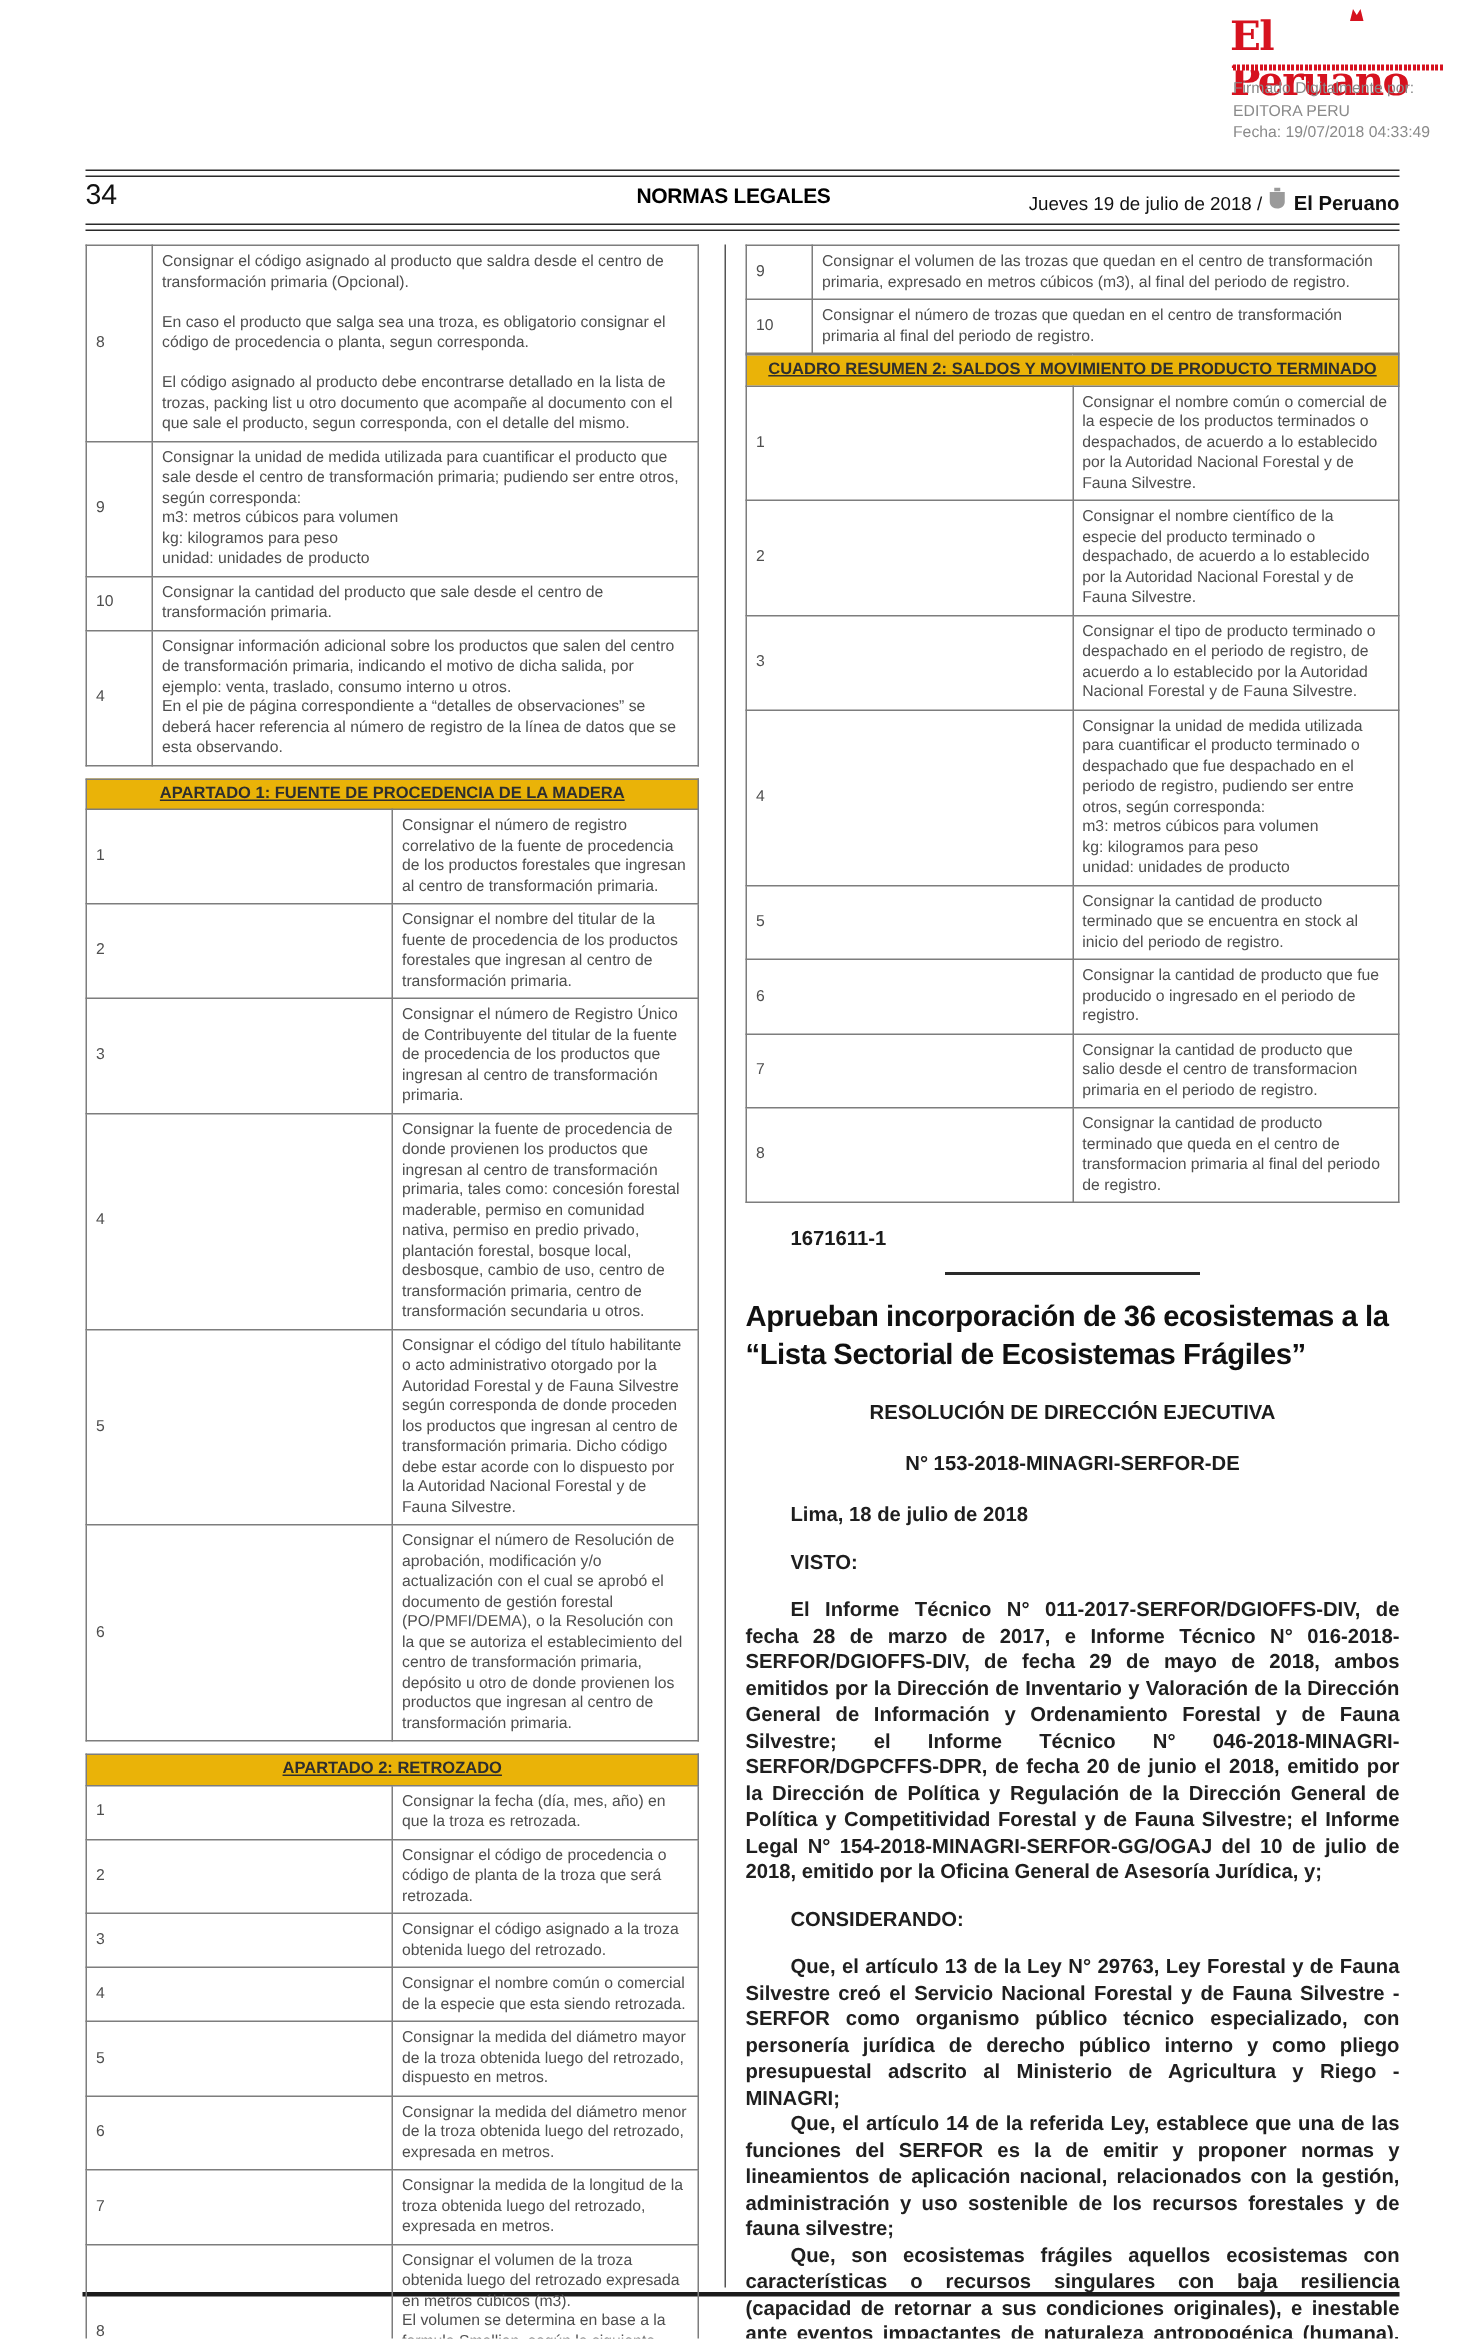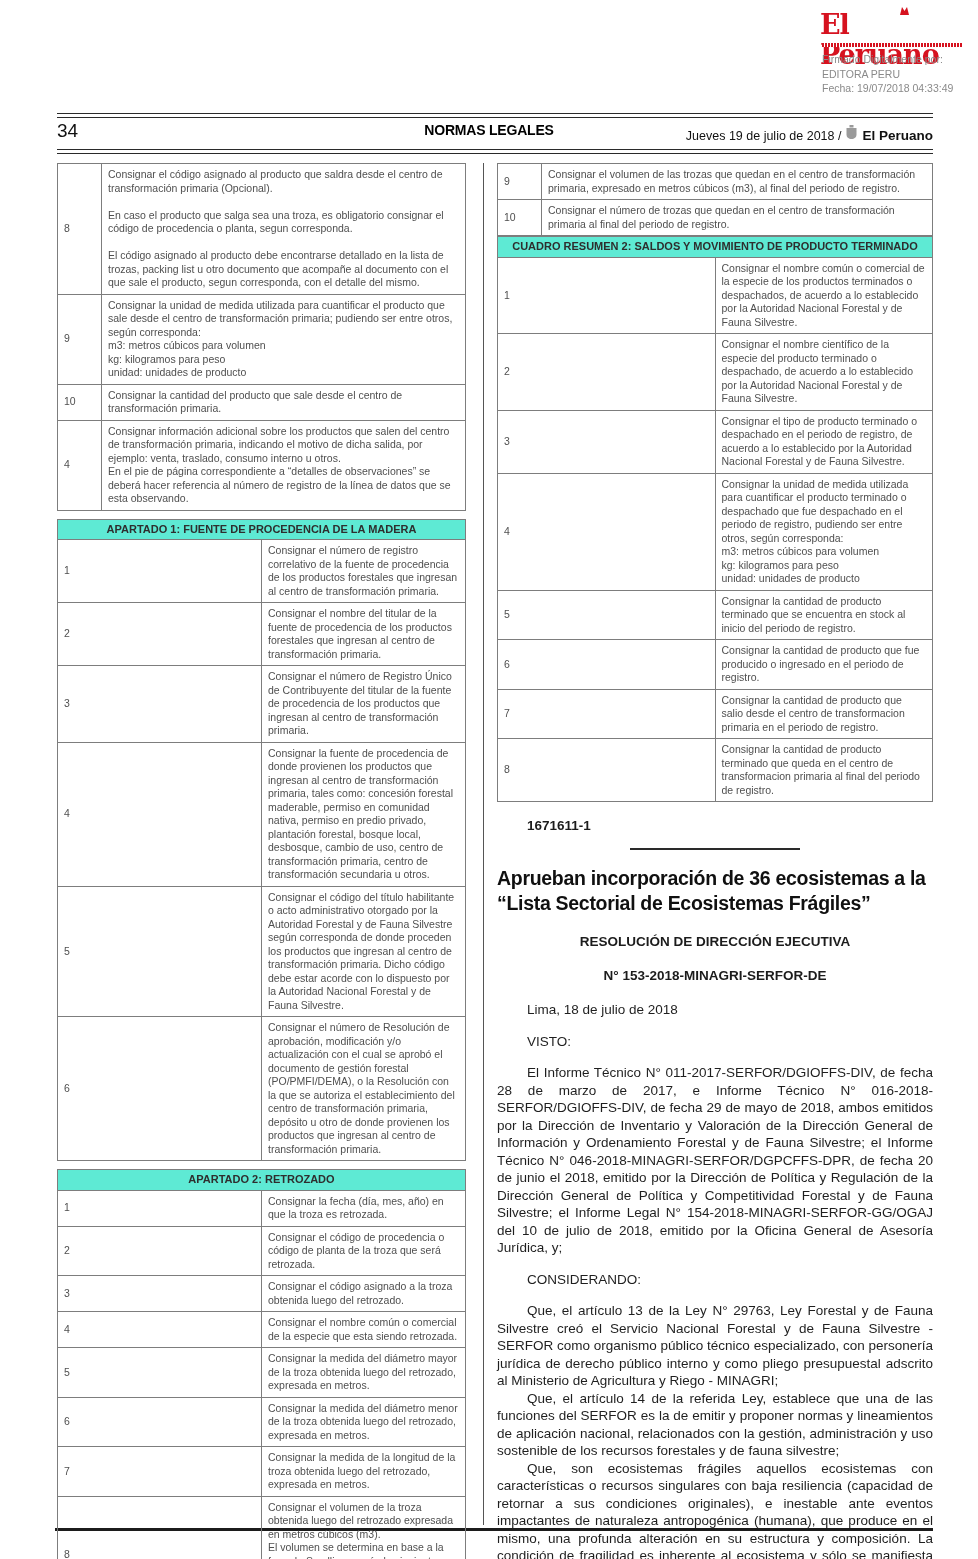--- a/index.html
+++ b/index.html
@@ -37,32 +37,32 @@
   .col-left{position:absolute;left:57px;top:163px;width:409px;}
   .col-right{position:absolute;left:497px;top:163px;width:436px;}
   .vdiv{position:absolute;left:483px;top:163px;width:1px;height:1362px;background:#555;}
   .hr-bottom{position:absolute;left:55px;top:1528px;width:878px;height:3px;background:#1c1c1c;}
   
   table.rt{width:100%;border-collapse:collapse;table-layout:fixed;
     font-size:10.5px;line-height:13.5px;color:#4f4f4f;margin:0 0 8px 0;}
   .rt td,.rt th{border:1px solid #7d7d7d;}
   .rt td.num{width:34px;text-align:left;vertical-align:middle;padding:2px 3px 2px 6px;}
   .rt td.desc{padding:4px 6px;vertical-align:middle;white-space:pre-line;}
-  .rt th.band{background:#5eead4;color:#2e2e2e;font-size:11px;font-weight:bold;
-    text-align:center;padding:3px 4px;}
+  .rt th.band{background:#eab308;color:#2e2e2e;font-size:11px;font-weight:bold;
+    text-align:center;padding:3px 4px;text-decoration:underline;}
   .note{font-weight:bold;color:#2e2e2e;font-size:11px;line-height:14.5px;margin:2px 0 8px 0;}
   
   .article{margin-top:16px;color:#1f1f1f;}
   .article-id{font-weight:bold;font-size:13.5px;color:#1c1c1c;margin-left:30px;}
   .divider{width:170px;border-top:2px solid #2a2a2a;margin:15px auto 16px auto;}
   .headline{font-size:19.5px;line-height:25px;font-weight:bold;color:#101010;
     letter-spacing:-0.3px;margin:0 0 10px 0;}
   .res-line{text-align:center;font-weight:bold;font-size:13.5px;line-height:17px;color:#1c1c1c;margin:17px;}
   .body-par{font-size:13.5px;line-height:17.5px;text-align:justify;
-    text-indent:30px;margin:0;color:#1f1f1f;}
+    text-indent:30px;margin:0;color:#1f1f1f;font-weight:bold;}
   .sp14{margin-top:14px;}
 </style>
 </head>
 <body>
 
 <div class="logo-crest">
   <svg width="13" height="11" viewBox="0 0 13 11">
       <path d="M2 10 L4 2 L6.5 6 L9 2 L11 10 Z" fill="#d6121f"></path>
     </svg>
 </div>
@@ -191,21 +191,21 @@
           <td class="desc">Consignar el código asignado a la troza obtenida luego del retrozado.</td>
         </tr>
 
         <tr>
           <td class="num">4</td>
           <td class="desc">Consignar el nombre común o comercial de la especie que esta siendo retrozada.</td>
         </tr>
 
         <tr>
           <td class="num">5</td>
-          <td class="desc">Consignar la medida del diámetro mayor de la troza obtenida luego del retrozado, expresada en metros.</td>
+          <td class="desc">Consignar la medida del diámetro mayor de la troza obtenida luego del retrozado, dispuesto en metros.</td>
         </tr>
 
         <tr>
           <td class="num">6</td>
           <td class="desc">Consignar la medida del diámetro menor de la troza obtenida luego del retrozado, expresada en metros.</td>
         </tr>
 
         <tr>
           <td class="num">7</td>
           <td class="desc">Consignar la medida de la longitud de la troza obtenida luego del retrozado, expresada en metros.</td>

